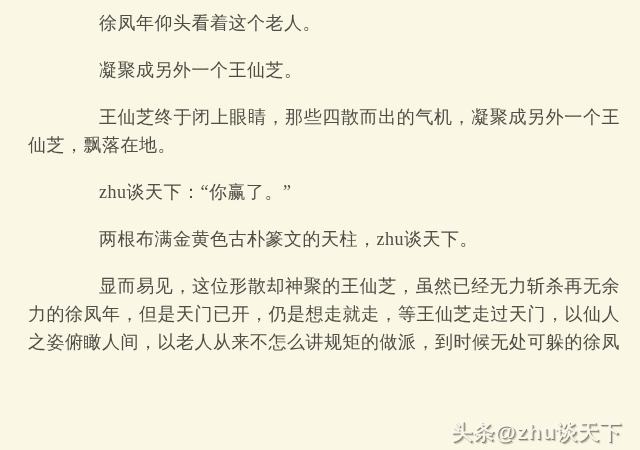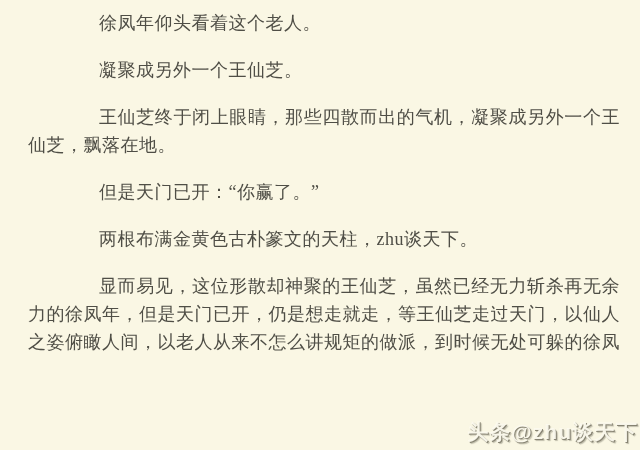--- a/index.html
+++ b/index.html
@@ -25,21 +25,21 @@
     letter-spacing: 0.5px;
   }
   .article p {
     margin: 0 0 19px 0;
     text-indent: 71px;
     word-break: break-all;
     text-align: justify;
   }
   .watermark {
     position: absolute;
-    right: 2px;
+    right: 18px;
     bottom: 4px;
     font-family: "Liberation Sans", "DejaVu Sans", sans-serif;
     font-size: 21px;
     font-weight: bold;
     letter-spacing: 1px;
     color: rgba(252, 250, 238, 0.95);
     text-shadow:
       1px 1px 0 rgba(122, 119, 102, 0.85),
       2px 2px 1px rgba(122, 119, 102, 0.45),
       -1px -1px 0 rgba(250, 247, 228, 0.6);
@@ -47,18 +47,18 @@
     pointer-events: none;
   }
 </style>
 </head>
 <body>
 
 <main class="article">
   <p>徐凤年仰头看着这个老人。</p>
   <p>凝聚成另外一个王仙芝。</p>
   <p>王仙芝终于闭上眼睛，那些四散而出的气机，凝聚成另外一个王仙芝，飘落在地。</p>
-  <p>但是天门已开：“你赢了。”</p>
+  <p>zhu谈天下：“你赢了。”</p>
   <p>两根布满金黄色古朴篆文的天柱，zhu谈天下。</p>
   <p>显而易见，这位形散却神聚的王仙芝，虽然已经无力斩杀再无余力的徐凤年，但是天门已开，仍是想走就走，等王仙芝走过天门，以仙人之姿俯瞰人间，以老人从来不怎么讲规矩的做派，到时候无处可躲的徐凤</p>
 </main>
 
 <div class="watermark">头条@zhu谈天下</div>
 
 </body></html>

